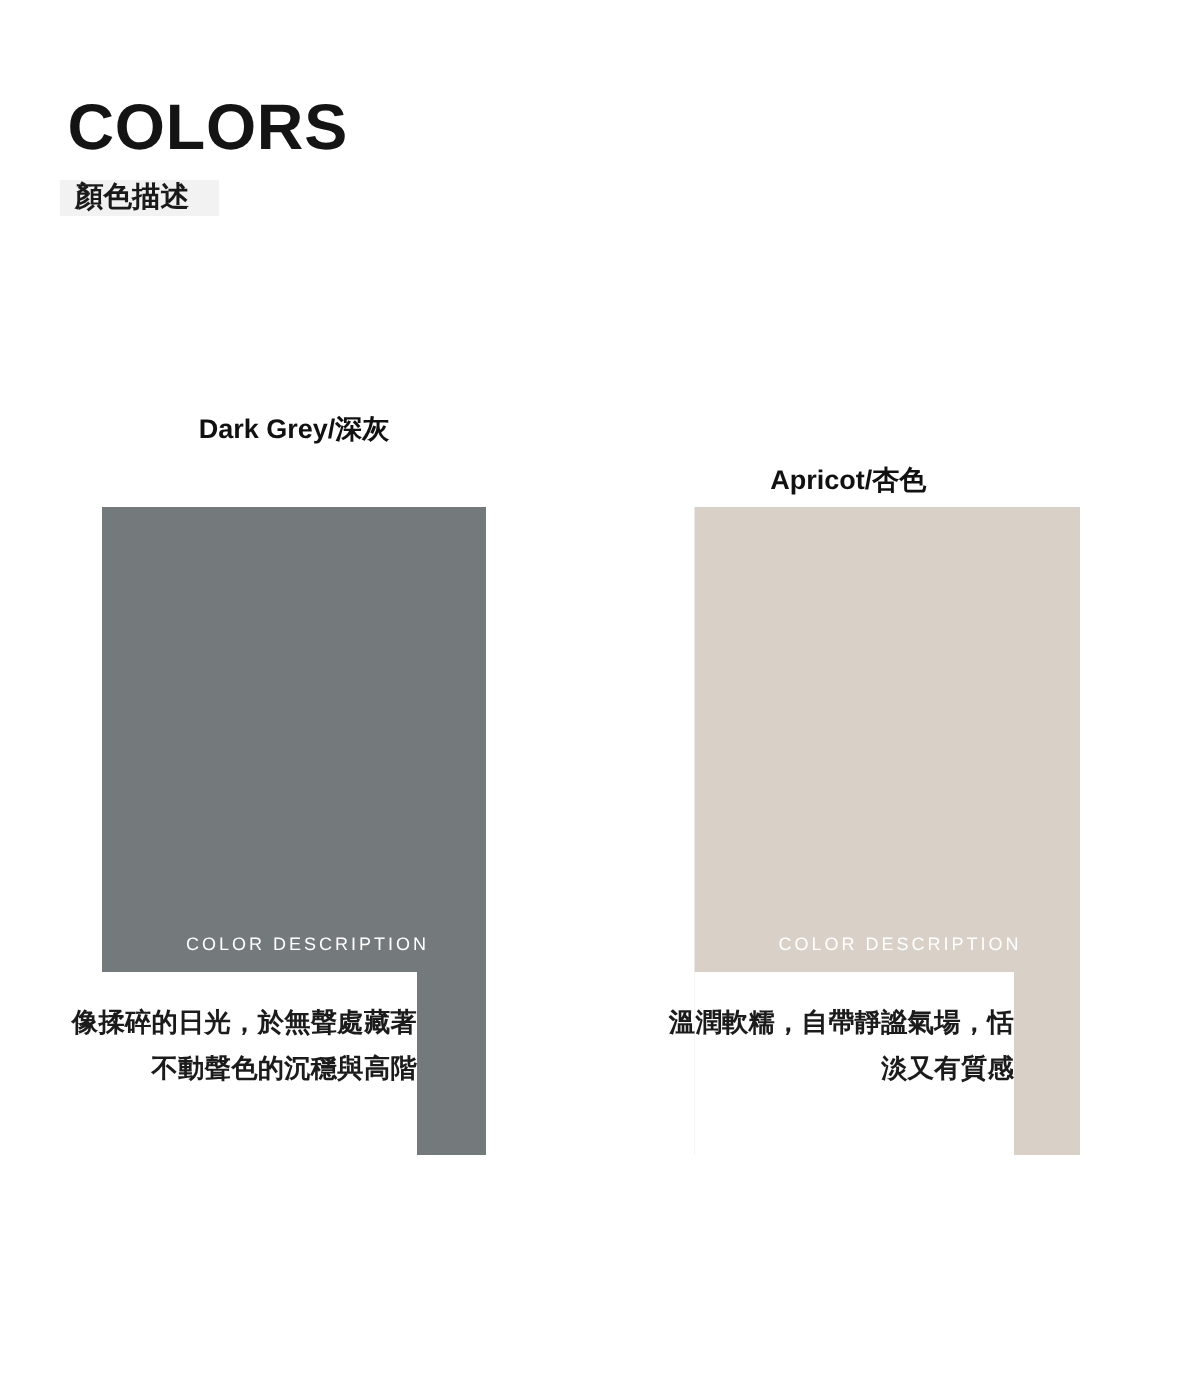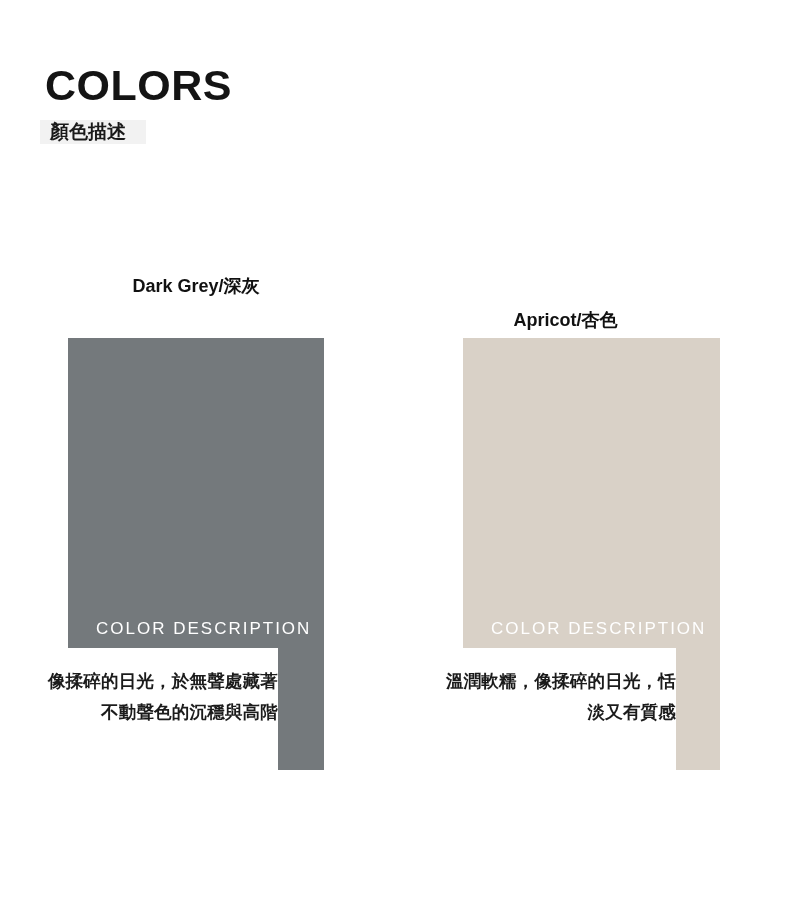--- a/index.html
+++ b/index.html
@@ -65,25 +65,26 @@
     font-weight:bold;
     color:#111111;
     white-space:nowrap;
     line-height:22px;
   }
 
   .swatch-chip { position:absolute; }
 
   .chip-caption {
     position:absolute;
-    font-size:17px;
+    font-size:12px;
     color:#ffffff;
     letter-spacing:2.0px;
     white-space:nowrap;
     line-height:14px;
+    margin-left:28px;
   }
 
   .desc-card {
     position:absolute;
     background:#ffffff;
   }
   .desc-text {
     position:absolute;
     right:10px;
     text-align:right;
@@ -138,16 +139,16 @@
   <div class="swatch-col">
 
     <div class="swatch-name" id="name-apricot">Apricot/杏色</div>
 
     <div class="swatch-chip" id="chip-apricot" style="background: rgb(217, 209, 199);"></div>
 
     <div class="chip-caption" id="caption-apricot" style="color: rgb(255, 255, 255);">COLOR  DESCRIPTION</div>
 
     <div class="desc-card" id="card-apricot"></div>
 
-    <div class="desc-text" id="desc-apricot">溫潤軟糯，像揉碎的日光，恬淡又有質感</div>
+    <div class="desc-text" id="desc-apricot">溫潤軟糯，自帶靜謐氣場，恬淡又有質感</div>
   </div>
 
 </div>
 
 </body></html>

